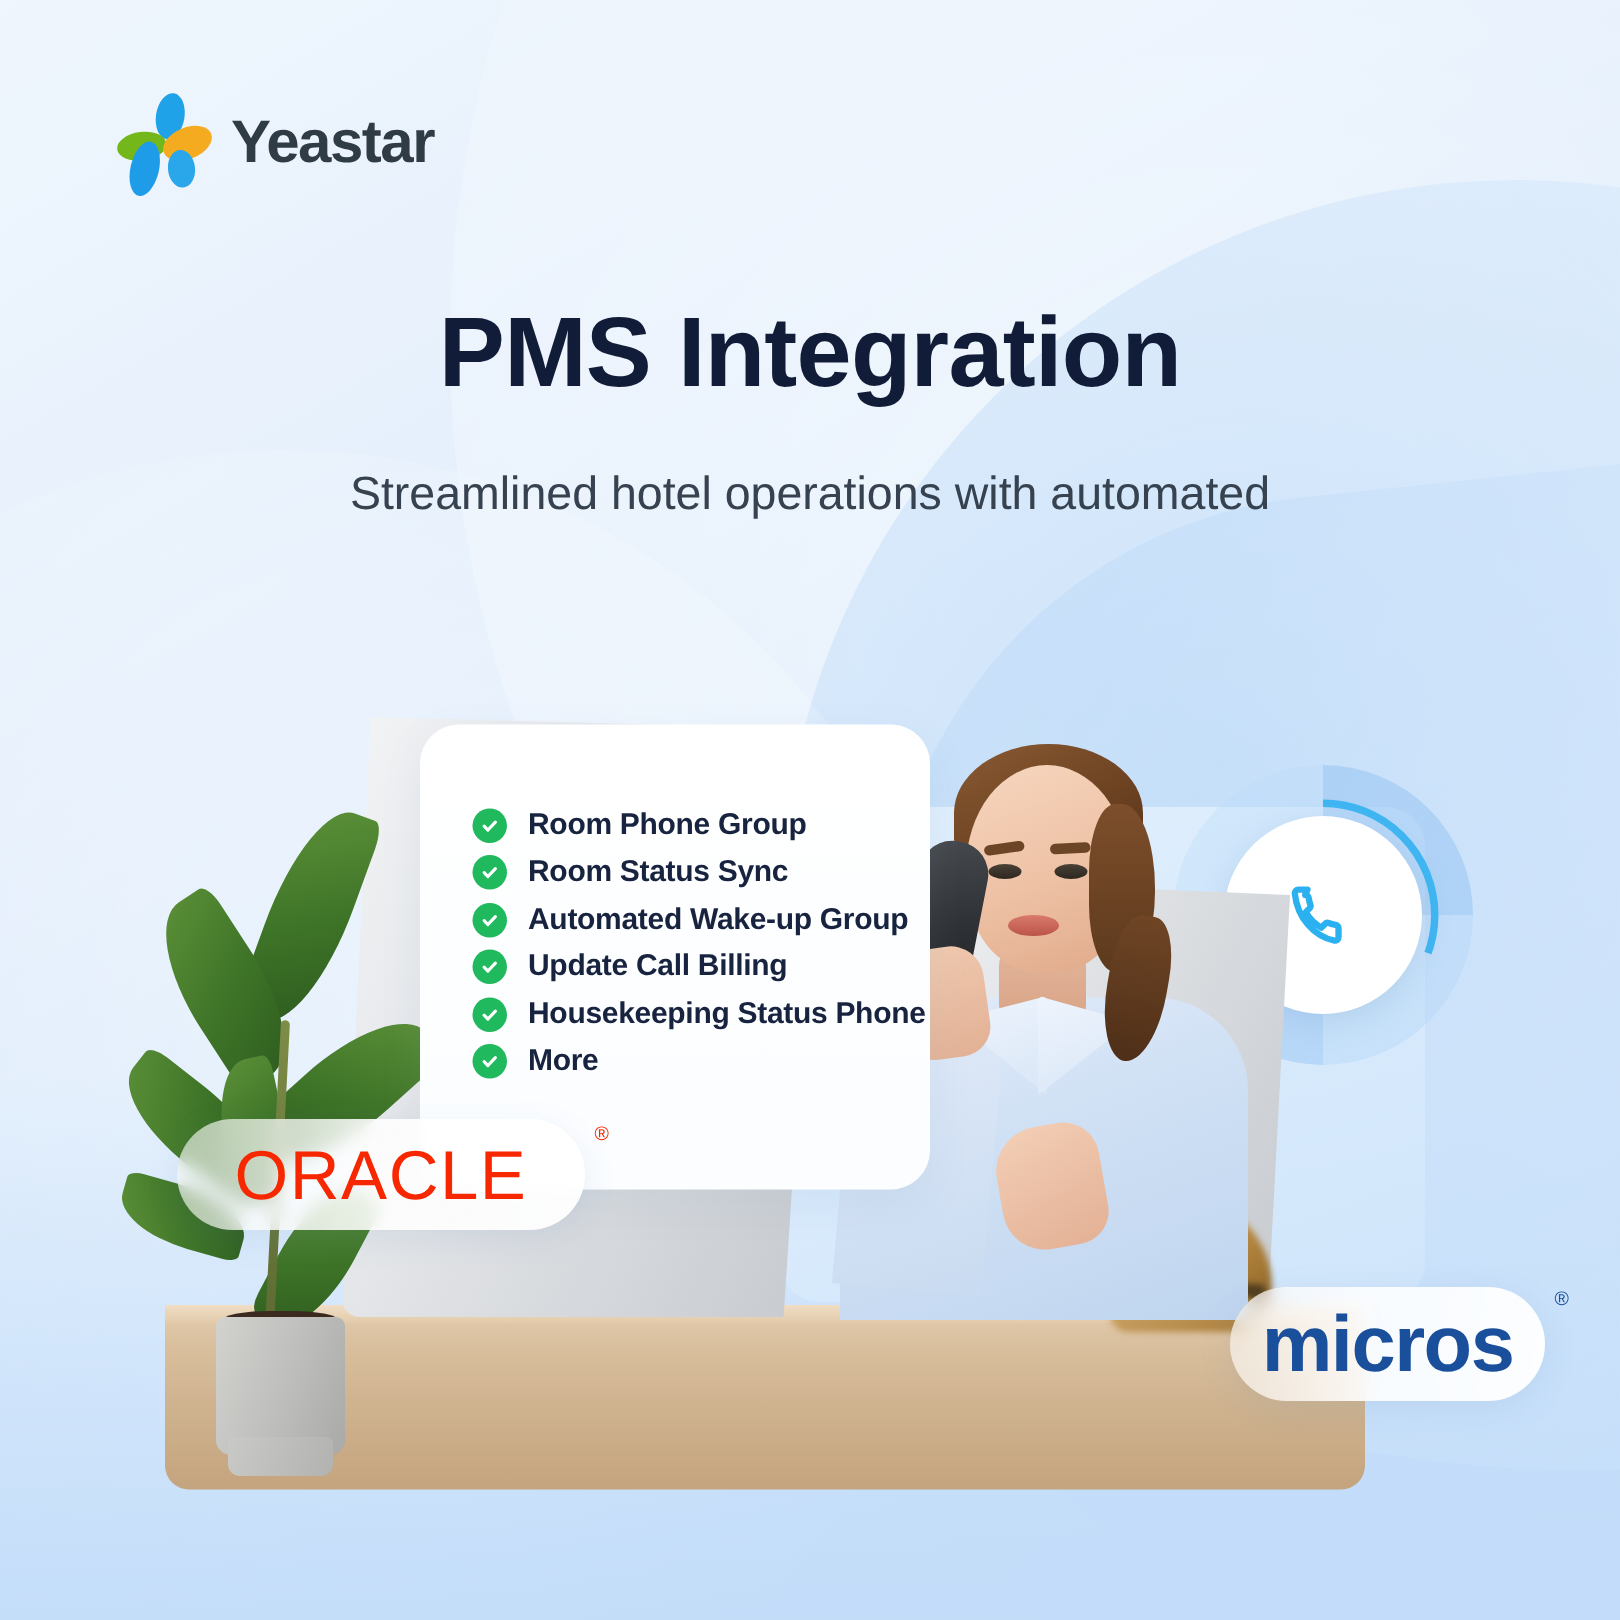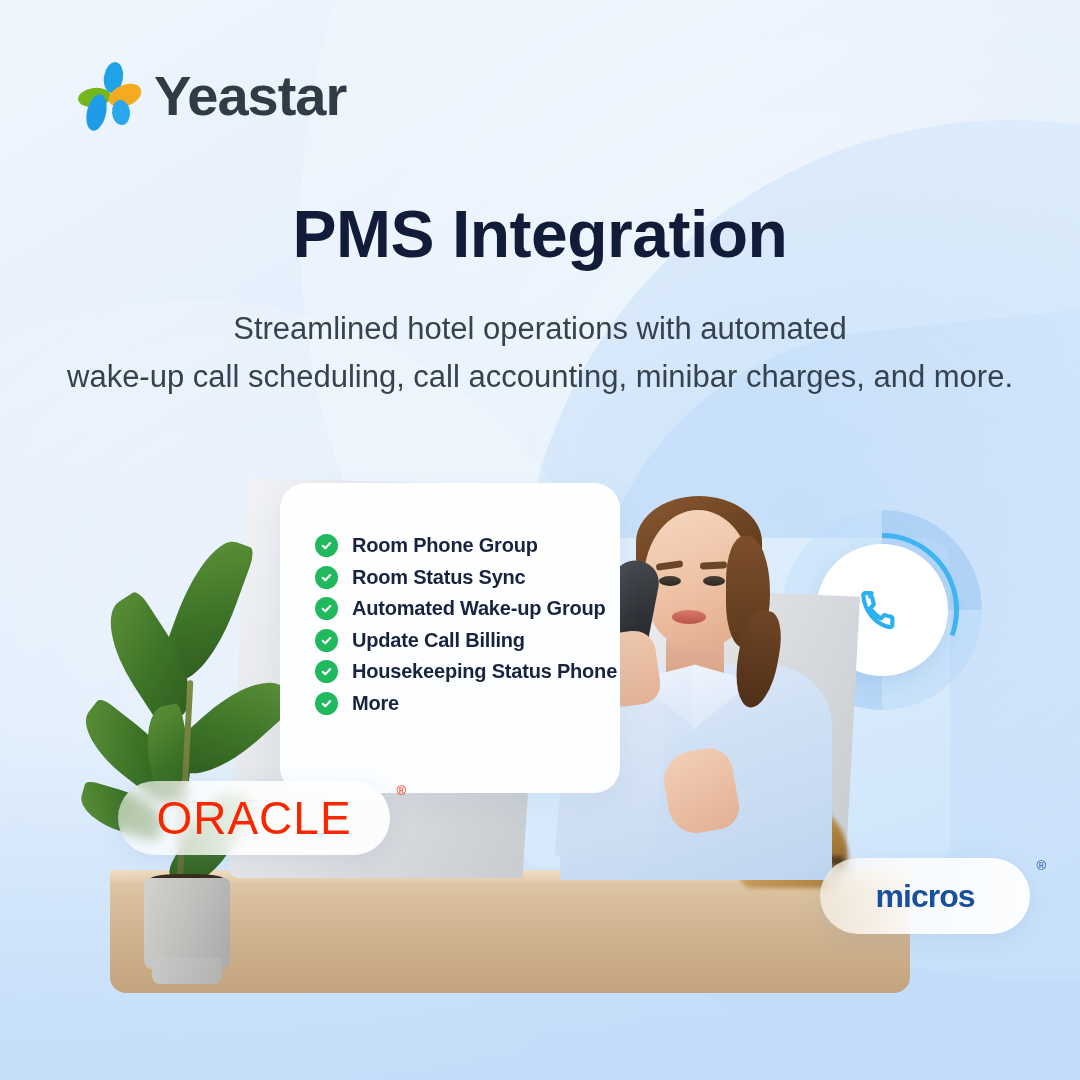--- a/index.html
+++ b/index.html
@@ -62,21 +62,21 @@
     display: flex; align-items: center; gap: 14px;
   }
   .logo-mark { position: relative; width: 62px; height: 66px; }
   .logo-mark span { position: absolute; display: block; border-radius: 50%; }
   .pet-top    { width: 19px; height: 31px; background: #1fa2e8; left: 26px; top: 0px;  transform: rotate(9deg); }
   .pet-left   { width: 33px; height: 19px; background: #74b71b; left: 0px;  top: 26px; transform: rotate(-7deg); }
   .pet-right  { width: 34px; height: 21px; background: #f5ab20; left: 30px; top: 23px; transform: rotate(-22deg); }
   .pet-botl   { width: 19px; height: 37px; background: #1f9ce8; left: 9px;  top: 32px; transform: rotate(13deg); }
   .pet-botr   { width: 18px; height: 25px; background: #2aa6ea; left: 34px; top: 38px; transform: rotate(-6deg); }
   .logo-text {
-    font-size: 56px; font-weight: 700; letter-spacing: -1px;
+    font-size: 40px; font-weight: 700; letter-spacing: -1px;
     color: #2f3c45; font-family: "Liberation Sans", sans-serif;
   }
 
   
   .headline {
     position: absolute; left: 0; top: 196px; width: 1080px;
     text-align: center;
     font-size: 66px; font-weight: 700; letter-spacing: -0.5px;
     color: #111d38;
   }
@@ -134,21 +134,21 @@
     left: 170px; top: 13px;
     width: 340px; height: 310px;
     background: linear-gradient(180deg, #ffffff 0%, #fbfdff 100%);
     border-radius: 26px;
     box-shadow: 0 10px 28px rgba(104,145,190,0.10);
   }
   .feature-list {
     position: absolute; left: 205px; top: 60px; width: 420px;
   }
   .feat-row {
-    display: flex; align-items: center; gap: 14px;
+    display: flex; align-items: flex-end; gap: 14px;
     height: 31.5px;
   }
   .tick {
     width: 23px; height: 23px; border-radius: 50%;
     background: #21b95e; flex: 0 0 23px;
     display: flex; align-items: center; justify-content: center;
   }
   .tick svg { width: 13px; height: 13px; }
   .feat-label {
     font-size: 20px; font-weight: 700; color: #18243f;
@@ -334,32 +334,32 @@
 
   
   .badge {
     position: absolute;
     border-radius: 44px;
     display: flex; align-items: center; justify-content: center;
     background: linear-gradient(100deg, rgba(255,255,255,0.58) 0%, rgba(255,255,255,0.86) 42%, rgba(255,255,255,0.95) 100%);
     backdrop-filter: blur(6px);
     box-shadow: 0 6px 22px rgba(90,130,180,0.12);
   }
-  .badge-oracle { left: 118px; top: 781px; width: 272px; height: 74px; }
+  .badge-oracle { left: 118px; top: 746px; width: 272px; height: 74px; }
   .badge-micros { left: 820px; top: 858px; width: 210px; height: 76px; }
   .oracle-text {
     font-size: 46px; font-weight: 400; letter-spacing: 1px;
     color: #f72700; font-family: "Liberation Sans", sans-serif;
     position: relative;
   }
   .oracle-reg {
     position: absolute; right: -16px; top: 2px; font-size: 13px; color: #f72700;
   }
   .micros-text {
-    font-size: 32px; font-weight: 700; letter-spacing: -1px;
+    font-size: 53px; font-weight: 700; letter-spacing: -1px;
     color: #1a4f9c; font-family: "Liberation Sans", sans-serif;
     position: relative;
   }
   .micros-reg {
     position: absolute; right: -16px; top: 0px; font-size: 13px; color: #1a4f9c;
   }
 </style>
 </head>
 <body>
 
@@ -378,21 +378,20 @@
       <span class="pet-right"></span>
       <span class="pet-botl"></span>
       <span class="pet-botr"></span>
     </div>
     <div class="logo-text">Yeastar</div>
   </div>
 
   <div class="headline">PMS Integration</div>
   <div class="subline">
     <div>Streamlined hotel operations with automated</div>
-    <div>wake-up call scheduling, call accounting, minibar charges, and more.</div>
   </div>
 
   <div class="scene">
 
     <div class="scene-panel"></div>
 
     <div class="ring-deco"></div>
     <div class="ring-arc"></div>
     <div class="phone-badge">
       <svg viewBox="0 0 24 24" fill="none" stroke="#2bb0f0" stroke-width="2.2" stroke-linecap="round" stroke-linejoin="round">

